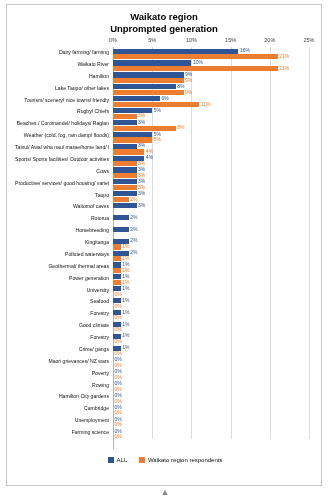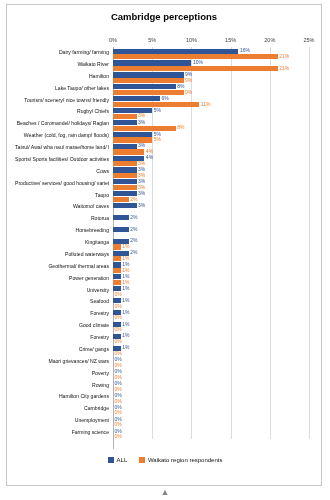--- a/index.html
+++ b/index.html
@@ -178,21 +178,22 @@
     color: #888888;
     line-height: 9px;
   }
 </style>
 </head>
 <body>
 
 <div id="page">
   <div class="frame">
     <div class="title">
-      <div>Cambridge perceptions</div>
+      <div>Waikato region</div>
+      <div>Unprompted generation</div>
     </div>
 
     <div class="plot-area">
       <div class="axis-labels" id="axis-labels">
           <span class="axis-tick" style="left: 0px;">0%</span>
           <span class="axis-tick" style="left: 39.2px;">5%</span>
           <span class="axis-tick" style="left: 78.4px;">10%</span>
           <span class="axis-tick" style="left: 117.6px;">15%</span>
           <span class="axis-tick" style="left: 156.8px;">20%</span>
           <span class="axis-tick" style="left: 196px;">25%</span>

